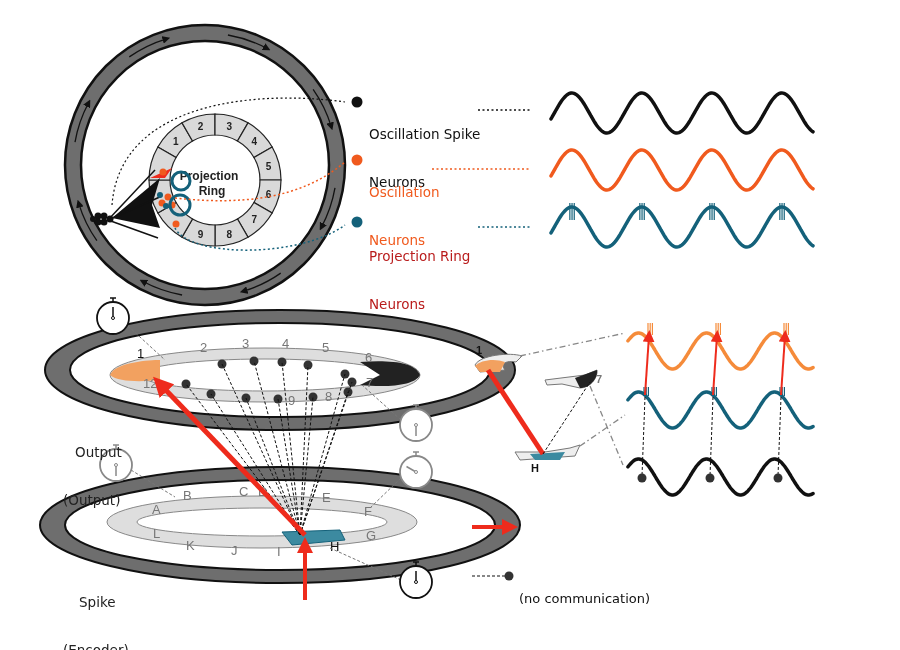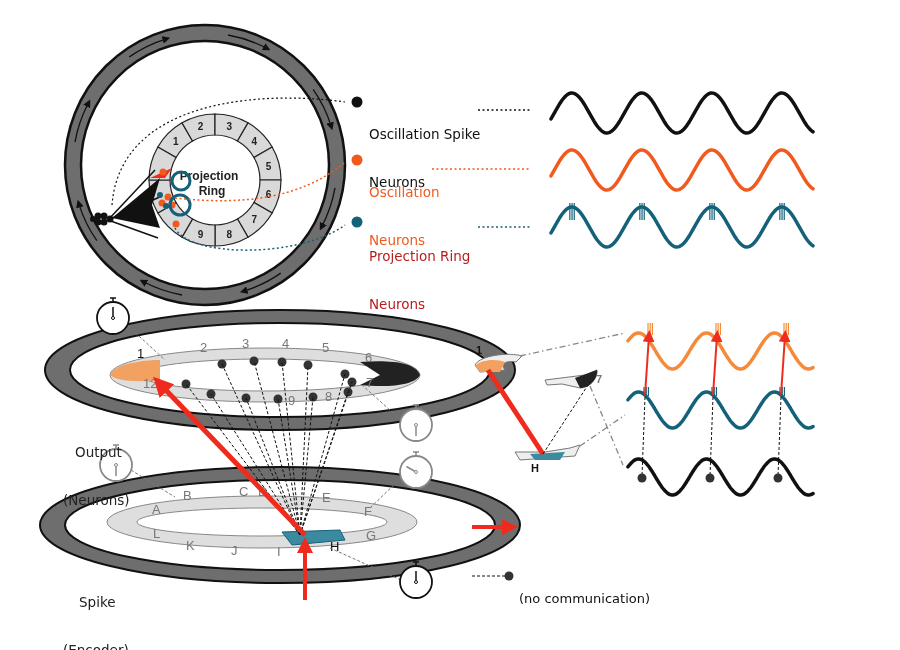--- a/index.html
+++ b/index.html
@@ -305,21 +305,21 @@
   <div>Oscillation</div>
   <div>Neurons</div>
 </div>
 <div class="lbl" style="left:369px;top:216px;color:#b91c1c">
   <div>Projection Ring</div>
   <div>Neurons</div>
 </div>
 
 <div class="lbl" style="left:63px;top:412px;color:#222;text-align:left">
   <div style="padding-left:12px">Output</div>
-  <div>(Neurons)</div>
+  <div>(Output)</div>
 </div>
 <div class="lbl" style="left:63px;top:562px;color:#222">
   <div style="padding-left:16px">Spike</div>
   <div>(Encoder)</div>
 </div>
 
 <div class="lbl sm" style="left:519px;top:559px;color:#111">
   <div>(no communication)</div>
 </div>
 </div>

